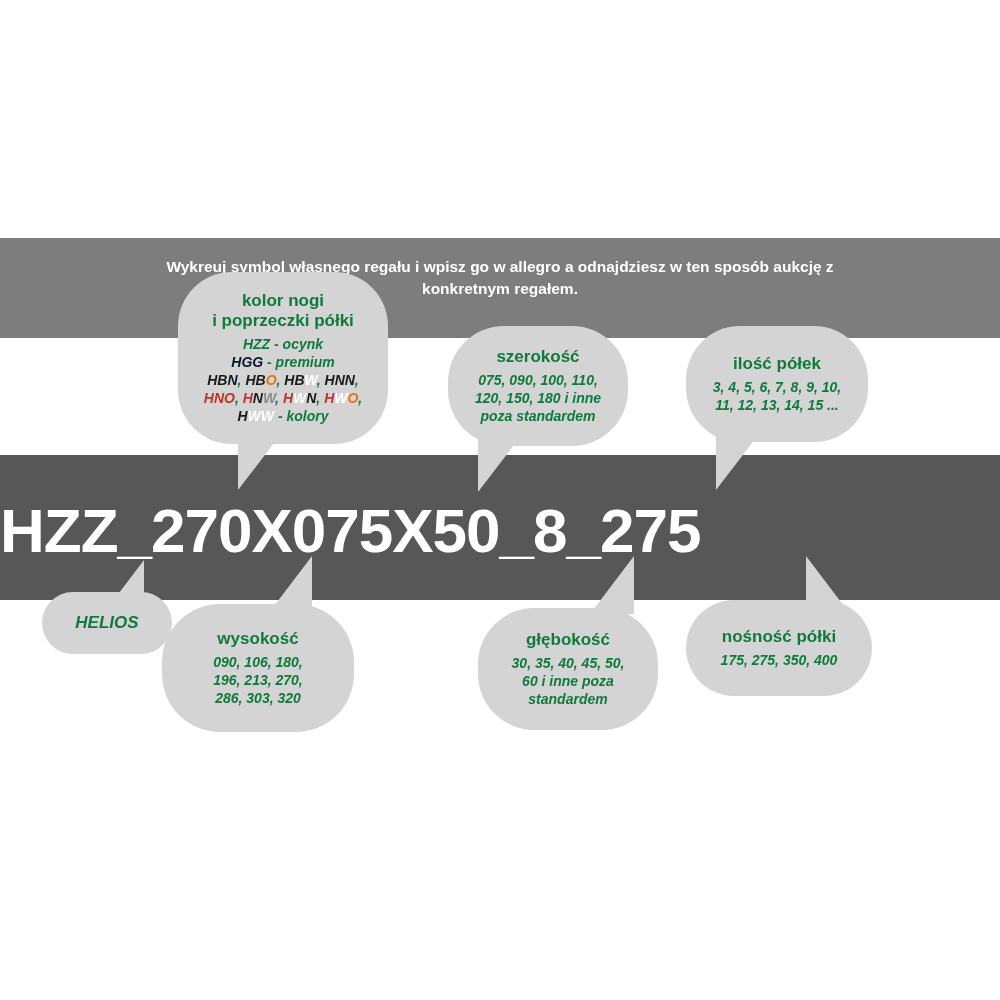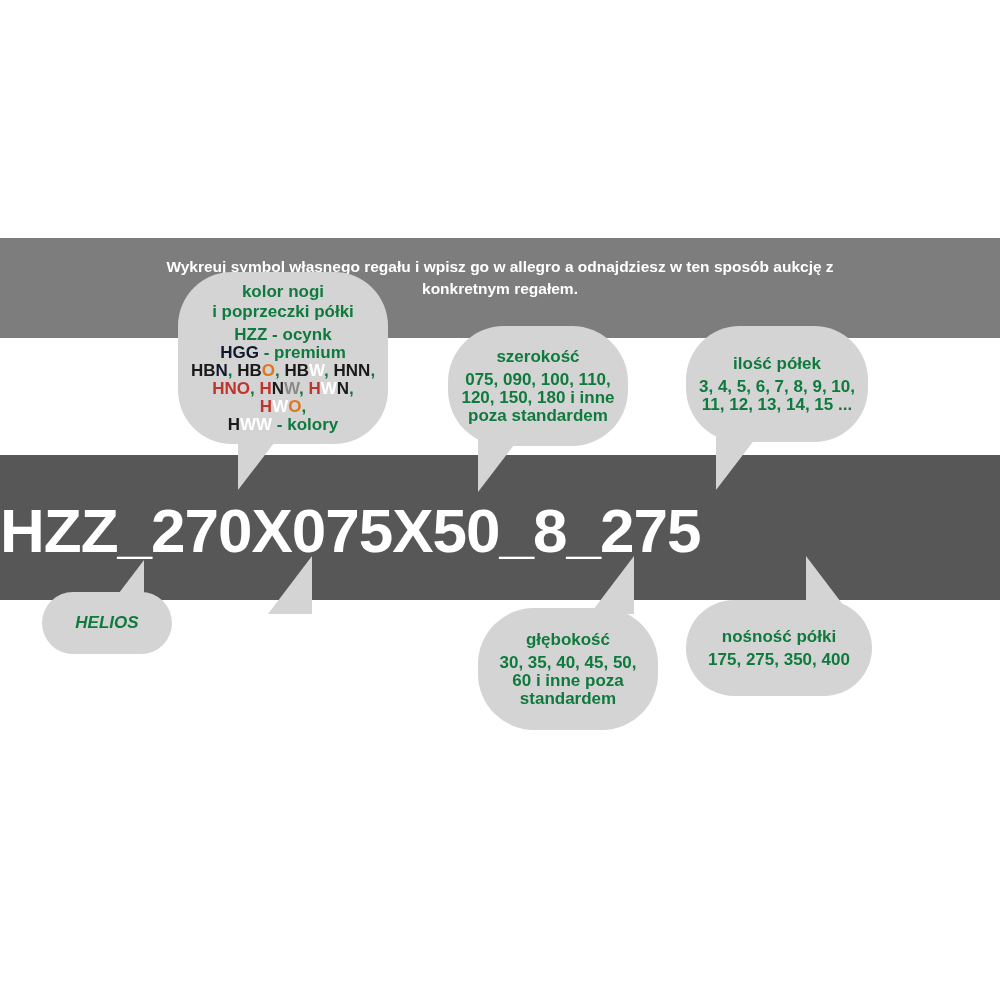--- a/index.html
+++ b/index.html
@@ -56,22 +56,23 @@
   .bubble .title{
     color:#0f7a3d;
     font-weight:bold;
     font-size:17px;
     line-height:20px;
     margin-bottom:4px;
   }
   .bubble .body{
     color:#0f7a3d;
     font-weight:bold;
-    font-size:17px;
+    font-size:14px;
     line-height:18px;
+    font-style:italic;
   }
   .bubble.plain .title{margin-bottom:0;}
 
   
   .tail{position:absolute;width:0;height:0;}
   .tail-down-slant{
     border-left:0px solid transparent;
     border-right:46px solid transparent;
     border-top:60px solid #d4d4d4;
   }
@@ -151,20 +152,28 @@
       <div>11, 12, 13, 14, 15 ...</div>
     </div>
   </div>
 
   <div class="tail tail-up-slant-r" style="left:100px;top:560px;"></div>
   <div class="bubble plain" style="left:42px;top:592px;width:130px;height:62px;border-radius:34px;font-style:italic;">
     <div class="title">HELIOS</div>
   </div>
 
   <div class="tail tail-up-slant-r" style="left:268px;top:556px;"></div>
+  <div class="bubble" style="left:162px;top:604px;width:192px;height:128px;border-radius:58px;">
+    <div class="title">wysokość</div>
+    <div class="body">
+      <div>090, 106, 180,</div>
+      <div>196, 213, 270,</div>
+      <div>286, 303, 320</div>
+    </div>
+  </div>
 
   <div class="tail tail-up-slant-r" style="left:590px;top:556px;"></div>
   <div class="bubble" style="left:478px;top:608px;width:180px;height:122px;border-radius:56px;">
     <div class="title">głębokość</div>
     <div class="body">
       <div>30, 35, 40, 45, 50,</div>
       <div>60 i inne poza</div>
       <div>standardem</div>
     </div>
   </div>

